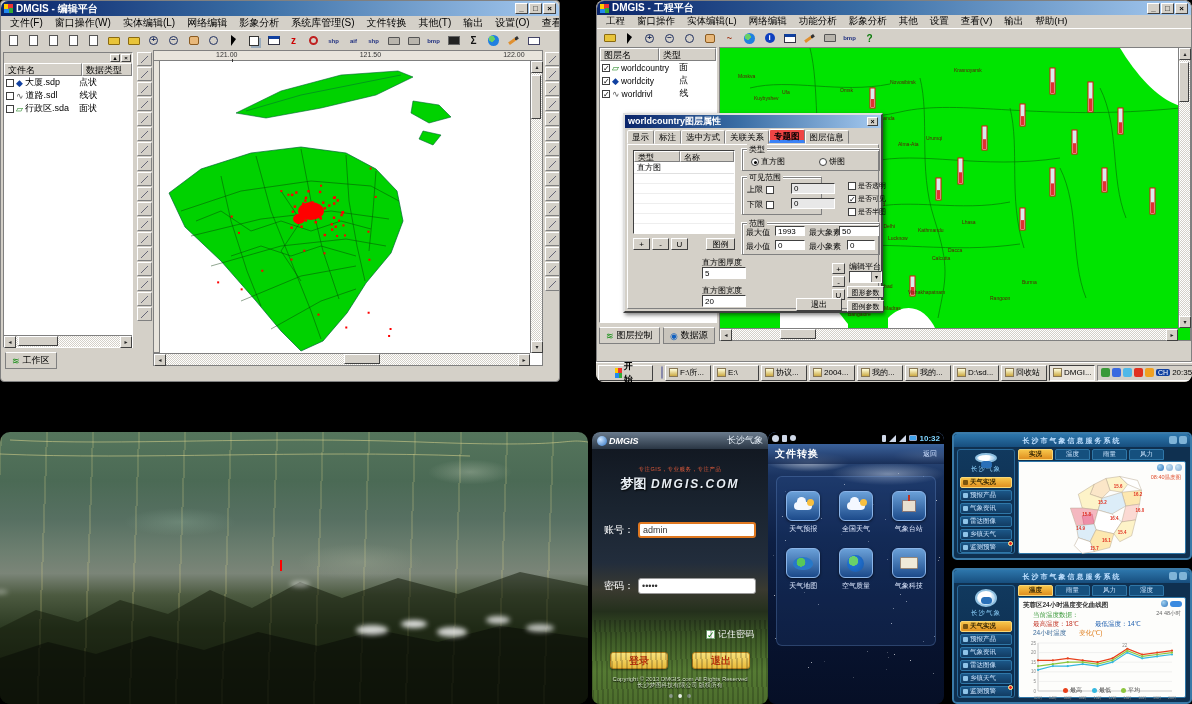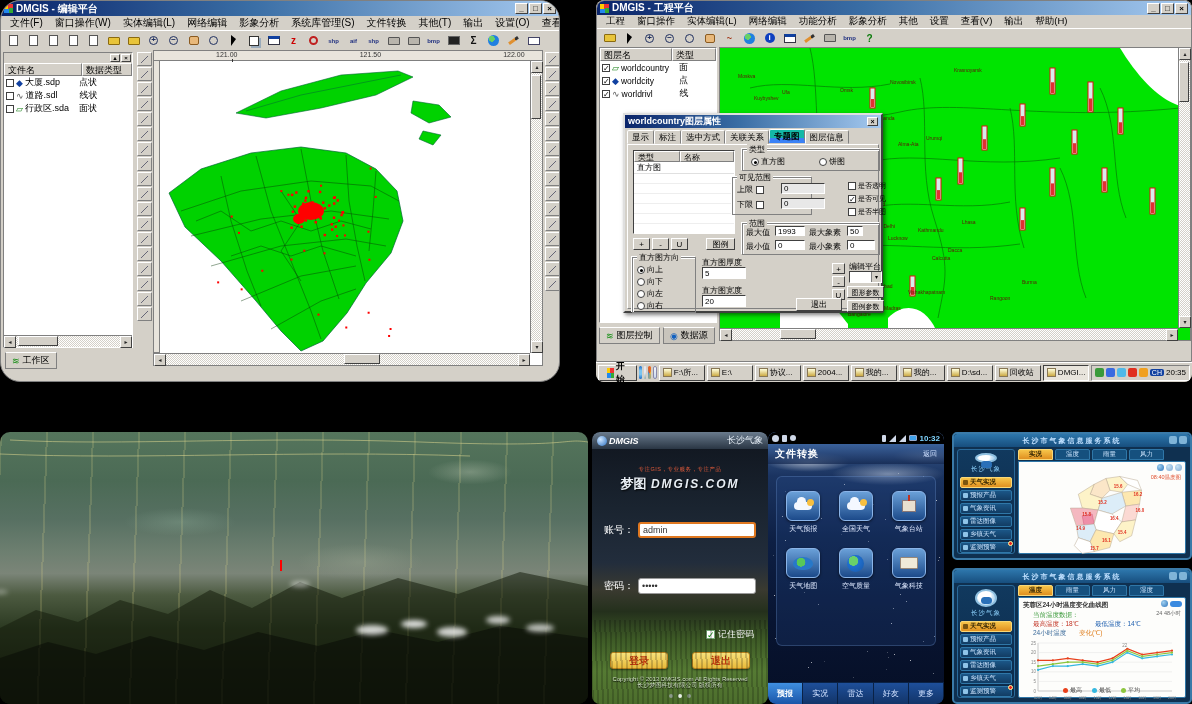--- a/index.html
+++ b/index.html
@@ -54,30 +54,30 @@
 .sbtn{position:absolute;width:12px;height:12px;background:#d4d0c8;border:1px solid;border-color:#fff #404040 #404040 #fff;font-size:6px;line-height:10px;text-align:center;color:#222}
 .thumb{position:absolute;background:#d4d0c8;border:1px solid;border-color:#fff #404040 #404040 #fff}
 .wstab{position:absolute;background:#d4d0c8;border:1px solid #808080;border-top:1px solid #fff;font-size:9px;padding:1px 6px;display:flex;gap:3px;align-items:center}
 .ruler{position:absolute;background:#e8e4dc;border-bottom:1px solid #808080;font-size:7px;color:#333}
 .rtick{position:absolute;top:0}
 
 .dlg{position:absolute;background:#d4d0c8;border:2px solid;border-color:#dfdfdf #404040 #404040 #dfdfdf;box-shadow:2px 2px 4px rgba(0,0,0,.5);z-index:30}
 .dlg .tbar{height:13px;font-size:9px}
 .tabstrip{display:flex;padding:2px 2px 0;gap:0;height:16px}
 .tab98{font-size:8.5px;padding:1px 4px;background:#d4d0c8;border:1px solid;border-color:#fff #808080 transparent #fff;border-radius:2px 2px 0 0;color:#000}
-.tab98.act{font-weight:bold;position:relative;top:-1px;background:#14b8a6;border-bottom:5px solid #3b82f6}
+.tab98.act{font-weight:bold;position:relative;top:-1px;background:#ef4444;border-bottom:3px solid #3b82f6}
 .grp{position:absolute;border:1px solid #808080;box-shadow:1px 1px 0 #fff inset, -1px -1px 0 #fff}
 .grp>b{position:absolute;top:-6px;left:4px;background:#d4d0c8;font-size:8px;font-weight:normal;padding:0 2px;white-space:nowrap}
 .dfld{position:absolute;font-size:8px;color:#000;white-space:nowrap}
 .dinp{position:absolute;background:#fff;border:1px solid;border-color:#404040 #fff #fff #404040;font-size:8px;padding:0 2px;color:#000}
 input.dinp{outline:none}
 .dbtn{position:absolute;background:#d4d0c8;border:1px solid;border-color:#fff #404040 #404040 #fff;font-size:8px;text-align:center;color:#000;line-height:11px}
 
 .taskbar{position:absolute;left:596px;top:362px;width:596px;height:20px;background:#d4d0c8;border-top:1px solid #fff;display:flex;align-items:center;gap:2px;padding:1px 2px;border-radius:0 0 8px 8px}
-.startbtn{display:flex;align-items:center;gap:2px;font-size:9px;font-weight:bold;padding:0 8px;height:16px}
+.startbtn{display:flex;align-items:center;gap:2px;font-size:9px;font-weight:bold;padding:0 16px;height:16px}
 .flag{width:10px;height:10px;background:conic-gradient(#e33 0 25%,#3a3 0 50%,#28e 0 75%,#fc0 0)}
 .ql{width:13px;height:13px;border-radius:2px}
 .taskbtn{display:flex;align-items:center;gap:2px;font-size:8px;height:16px;padding:0 3px;width:46px;overflow:hidden;white-space:nowrap;border:1px solid;border-color:#fff #404040 #404040 #fff;background:#d4d0c8;color:#000}
 .taskbtn.pressed{border-color:#404040 #fff #fff #404040;background:#e8e4dc}
 .tbicon{width:9px;height:9px;background:linear-gradient(#ffd,#ca4) ;border:1px solid #875;flex:none}
 .tray{margin-left:auto;display:flex;align-items:center;gap:2px;border:1px solid;border-color:#808080 #fff #fff #808080;height:16px;padding:0 3px;font-size:8px}
 .trico{width:9px;height:9px;border-radius:2px}
 
 #terrain{left:0;top:432px;width:588px;height:272px;border-radius:10px;
 background:
@@ -169,21 +169,21 @@
 #wm .barfill{fill:#e03030}
 #am text{font-size:4.5px;fill:#e03020;font-weight:bold}
 #wb-chart .grid{stroke:#e2e2e2;stroke-width:.5}
 #wb-chart .ytick{font-size:4.5px;fill:#888;text-anchor:end}
 #wb-chart .xtick{font-size:3.8px;fill:#999;text-anchor:middle}
 .star{position:absolute;width:1px;height:1px;background:#fff;border-radius:50%}
 </style>
 </head>
 <body>
 
-<div class="panel w98" id="edwin" style="left:0;top:0;width:560px;height:382px;border-radius:20px;border:1px solid #808080">
+<div class="panel w98" id="edwin" style="left:0;top:0;width:560px;height:382px;border-radius:4px;border:1px solid #808080">
   <div class="tbar" style="border-radius:7px 7px 0 0">
     <span class="flag" style="width:9px;height:9px"></span>
     <span>DMGIS - 编辑平台</span>
     <span class="winbtns">
         <span class="wb">_</span>
         <span class="wb">□</span>
         <span class="wb">×</span>
       </span>
   </div>
   <div class="menubar" id="ed-menu">
@@ -570,21 +570,21 @@
         <div class="ticon">
           <span class="g g-txt">bmp</span>
         </div>
         <div class="ticon">
           <span class="g g-help">?</span>
         </div>
       </div>
   <div style="position:absolute;left:0;top:46px;right:0;bottom:16px">
     <div class="bi" style="position:absolute;left:2px;top:0;width:118px;height:276px;background:#fff">
       <div class="colhead">
-            <div style="width:72px">图层名</div>
+            <div style="width:59px">图层名</div>
             <div style="flex:1">类型</div>
           </div>
       <div class="frow">
             <span class="cbx on"></span>
             <span style="color:#0a7a0a">▱</span>
             <span style="width:56px;font-size:8.5px">worldcountry</span>
             <span>面</span>
           </div>
       <div class="frow">
             <span class="cbx on"></span>
@@ -729,55 +729,36 @@
         <div style="border-bottom:1px solid #eee;height:10px"></div>
             <div style="border-bottom:1px solid #eee;height:10px"></div>
             <div style="border-bottom:1px solid #eee;height:10px"></div>
             <div style="border-bottom:1px solid #eee;height:10px"></div>
             <div style="border-bottom:1px solid #eee;height:10px"></div>
       </div>
       <div class="dbtn" style="left:5px;top:93px;width:17px;height:12px">+</div>
       <div class="dbtn" style="left:24px;top:93px;width:17px;height:12px">-</div>
       <div class="dbtn" style="left:43px;top:93px;width:17px;height:12px">U</div>
       <div class="dbtn" style="left:78px;top:93px;width:29px;height:12px">图例</div>
-      <div class="grp" style="left:4px;top:112px;width:64px;height:56px">
-            <b>直方图方向</b>
-        <div class="dfld" style="left:4px;top:6px;display:flex;gap:2px;align-items:center">
-              <span class="radio on"></span>
-              <span>向上</span>
-            </div>
-        <div class="dfld" style="left:4px;top:18px;display:flex;gap:2px;align-items:center">
-              <span class="radio"></span>
-              <span>向下</span>
-            </div>
-        <div class="dfld" style="left:4px;top:30px;display:flex;gap:2px;align-items:center">
-              <span class="radio"></span>
-              <span>向左</span>
-            </div>
-        <div class="dfld" style="left:4px;top:42px;display:flex;gap:2px;align-items:center">
-              <span class="radio"></span>
-              <span>向右</span>
-            </div>
-      </div>
       <div class="dfld" style="left:74px;top:112px">直方图厚度</div>
       <input class="dinp" style="left: 74px; top: 122px; width: 44px; height: 12px;" value="5">
       <div class="dfld" style="left:74px;top:140px">直方图宽度</div>
       <input class="dinp" style="left: 74px; top: 150px; width: 44px; height: 12px;" value="20">
       <div class="grp" style="left:114px;top:4px;width:138px;height:22px">
             <b>类型</b>
         <div class="dfld" style="left:8px;top:6px;display:flex;gap:2px;align-items:center">
               <span class="radio on"></span>
               <span>直方图</span>
             </div>
         <div class="dfld" style="left:76px;top:6px;display:flex;gap:2px;align-items:center">
               <span class="radio"></span>
               <span>饼图</span>
             </div>
       </div>
-      <div class="grp" style="left:104px;top:32px;width:80px;height:38px">
+      <div class="grp" style="left:114px;top:32px;width:80px;height:38px">
             <b>可见范围</b>
         <div class="dfld" style="left:4px;top:6px;display:flex;gap:3px;align-items:center">
               <span>上限</span>
               <span class="cbx"></span>
             </div>
         <input class="dinp" style="left: 48px; top: 5px; width: 44px; height: 11px; background: rgb(232, 232, 232);" value="0">
         <div class="dfld" style="left:4px;top:21px;display:flex;gap:3px;align-items:center">
               <span>下限</span>
               <span class="cbx"></span>
             </div>
@@ -793,21 +774,21 @@
           </div>
       <div class="dfld" style="left:220px;top:62px;display:flex;gap:2px;align-items:center">
             <span class="cbx"></span>
             <span style="font-size:7px">是否半图</span>
           </div>
       <div class="grp" style="left:114px;top:78px;width:138px;height:32px">
             <b>范围</b>
         <div class="dfld" style="left:3px;top:3px">最大值</div>
         <input class="dinp" style="left: 32px; top: 2px; width: 30px; height: 10px;" value="1993">
         <div class="dfld" style="left:66px;top:3px">最大象素</div>
-        <input class="dinp" style="left: 104px; top: 2px; width: 16px; height: 10px;" value="50">
+        <input class="dinp" style="left: 96px; top: 2px; width: 40px; height: 10px;" value="50">
         <div class="dfld" style="left:3px;top:17px">最小值</div>
         <input class="dinp" style="left: 32px; top: 16px; width: 30px; height: 10px;" value="0">
         <div class="dfld" style="left:66px;top:17px">最小象素</div>
         <input class="dinp" style="left: 104px; top: 16px; width: 28px; height: 10px;" value="0">
       </div>
       <div class="dbtn" style="left:204px;top:118px;width:13px;height:11px">+</div>
       <div class="dbtn" style="left:204px;top:131px;width:13px;height:11px">-</div>
       <div class="dbtn" style="left:204px;top:144px;width:13px;height:11px">U</div>
       <div class="dfld" style="left:221px;top:116px">编辑平台</div>
       <div class="sunk" style="position:absolute;left:221px;top:126px;width:33px;height:12px">
@@ -1037,27 +1018,20 @@
           <div class="gl-globe"></div>
         </div>
         <div class="tlabel">空气质量</div>
       </div>
       <div class="tile-c">
         <div class="tile">
           <div class="gl-book"></div>
         </div>
         <div class="tlabel">气象科技</div>
       </div>
-    </div>
-  <div class="st-nav" id="st-nav">
-      <div class="act">预报</div>
-      <div>实况</div>
-      <div>雷达</div>
-      <div>好友</div>
-      <div>更多</div>
     </div>
 </div>
 
 <div class="panel wx" id="wa">
   <div class="wx-tbar">
       <span class="wx-title">长沙市气象信息服务系统</span>
     <span class="wx-tbtns">
         <span class="wx-tb"></span>
         <span class="wx-tb"></span>
       </span>

